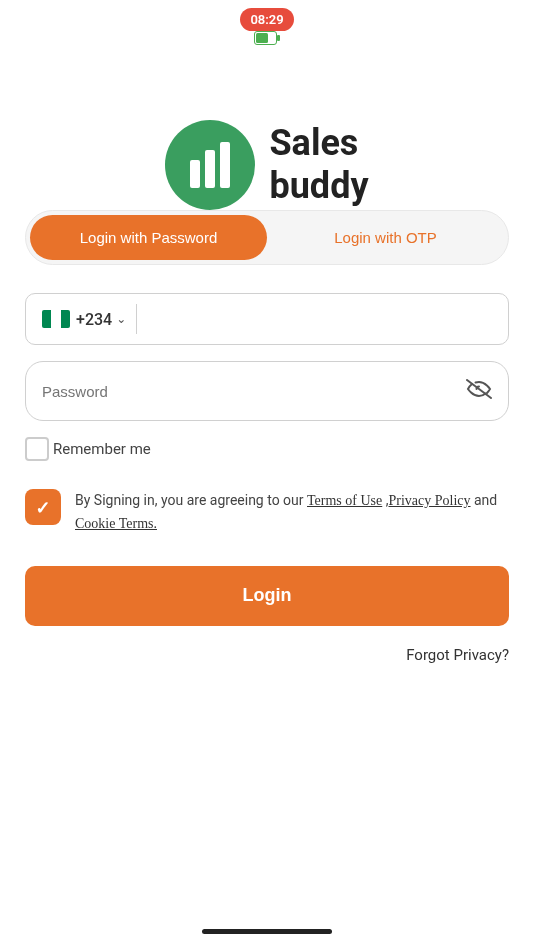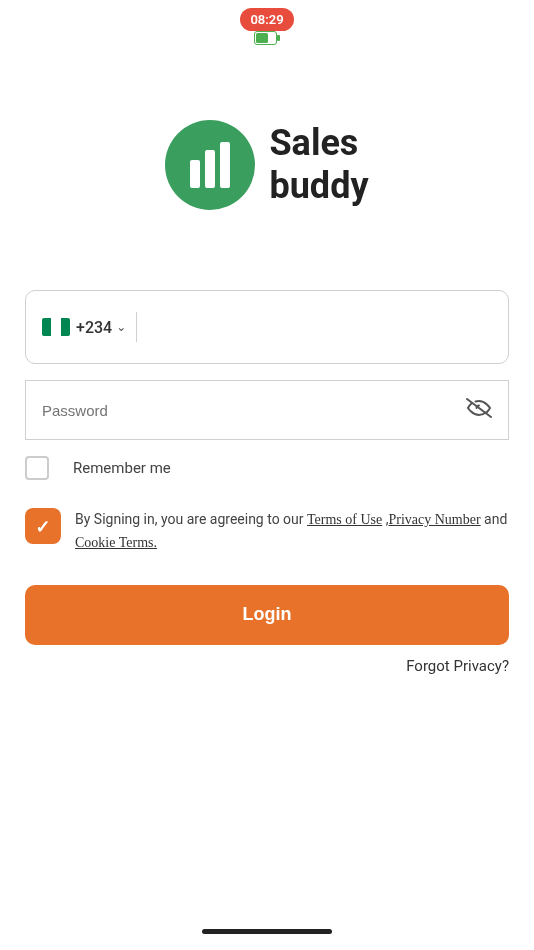--- a/index.html
+++ b/index.html
@@ -44,21 +44,20 @@
       height: 14px;
     }
 
     
     .logo-section {
       display: flex;
       justify-content: center;
       align-items: center;
       gap: 14px;
       margin-top: 80px;
-      margin-bottom: 80px;
     }
 
     .logo-circle {
       width: 90px;
       height: 90px;
       background: #3a9e5f;
       border-radius: 50%;
       display: flex;
       align-items: center;
       justify-content: center;
@@ -133,21 +132,21 @@
     .input-group {
       margin-bottom: 16px;
     }
 
     .phone-input-wrapper {
       display: flex;
       align-items: center;
       border: 1.5px solid #d0d0d0;
       border-radius: 10px;
       padding: 0 16px;
-      height: 74px;
+      height: 52px;
       background: white;
     }
 
     .flag-container {
       display: flex;
       align-items: center;
       gap: 2px;
       margin-right: 6px;
     }
 
@@ -195,21 +194,21 @@
       outline: none;
       font-size: 15px;
       color: #999;
       background: transparent;
     }
 
     .password-input-wrapper {
       display: flex;
       align-items: center;
       border: 1.5px solid #d0d0d0;
-      border-radius: 0;
+      border-radius: 18px;
       padding: 0 16px;
       height: 60px;
       background: white;
     }
 
     .password-input {
       flex: 1;
       border: none;
       outline: none;
       font-size: 15px;
@@ -220,21 +219,21 @@
     .eye-icon {
       color: #555;
       font-size: 22px;
       cursor: pointer;
     }
 
     
     .remember-me {
       display: flex;
       align-items: center;
-      gap: 24px;
+      gap: 4px;
       margin-top: 8px;
       margin-bottom: 28px;
     }
 
     .checkbox-unchecked {
       width: 24px;
       height: 24px;
       border: 2px solid #cccccc;
       border-radius: 4px;
       background: white;
@@ -289,21 +288,21 @@
     .login-btn {
       width: 100%;
       height: 60px;
       background: #e8722a;
       color: white;
       border: none;
       border-radius: 10px;
       font-size: 18px;
       font-weight: 600;
       cursor: pointer;
-      margin-bottom: 12px;
+      margin-bottom: 20px;
     }
 
     
     .forgot-password {
       text-align: right;
       font-size: 15px;
       color: #333;
       cursor: pointer;
       margin-bottom: 40px;
     }
@@ -344,20 +343,24 @@
   </div>
   <div class="logo-text">
     <span>Sales</span>
     <span>buddy</span>
   </div>
 </div>
 
 <div class="main-content">
 
   
+  <div class="tab-switcher">
+    <button class="tab-btn active">Login with Password</button>
+    <button class="tab-btn inactive">Login with OTP</button>
+  </div>
 
   
   <div class="input-group">
     <div class="phone-input-wrapper">
       <div class="flag-container">
         <div class="nigeria-flag">
           <div class="flag-green"></div>
           <div class="flag-white"></div>
           <div class="flag-green"></div>
         </div>
@@ -388,21 +391,21 @@
     <div class="checkbox-unchecked"></div>
     <span class="remember-label">Remember me</span>
   </div>
 
   
   <div class="terms-section">
     <div class="checkbox-checked">
       <span class="checkmark">✓</span>
     </div>
     <div class="terms-text">
-      <span>By Signing in, you are agreeing to our </span><a class="terms-link" href="#">Terms of Use</a><span> ,</span><a class="terms-link" href="#">Privacy Number</a><span> and </span><a class="terms-link" href="#">Cookie Terms.</a>
+      <span>By Signing in, you are agreeing to our </span><a class="terms-link" href="#">Terms of Use</a><span> ,</span><a class="terms-link" href="#">Privacy Policy</a><span> and </span><a class="terms-link" href="#">Cookie Terms.</a>
     </div>
   </div>
 
   
   <button class="login-btn">Login</button>
 
   
   <div class="forgot-password">Forgot Privacy?</div>
 
 </div>

